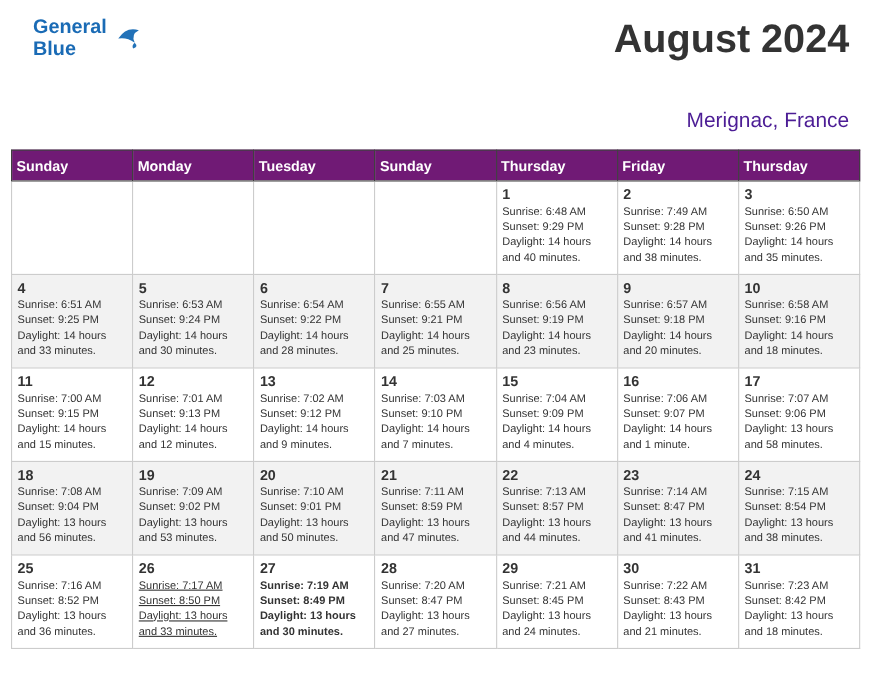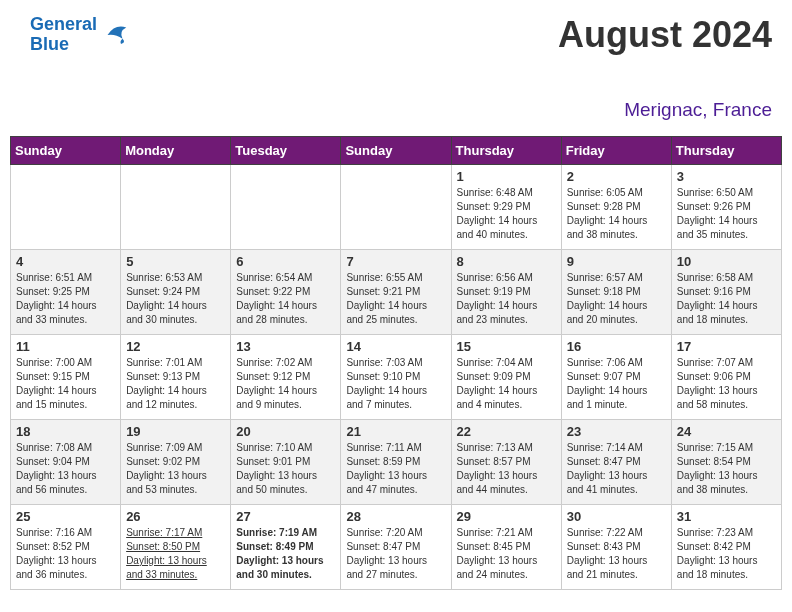--- a/index.html
+++ b/index.html
@@ -136,21 +136,21 @@
         <td class="empty-cell"></td>
         <td>
           <div class="day-number">1</div>
           <div class="day-info" style="white-space: pre-line;">Sunrise: 6:48 AM
 Sunset: 9:29 PM
 Daylight: 14 hours
 and 40 minutes.</div>
         </td>
         <td>
           <div class="day-number">2</div>
-          <div class="day-info" style="white-space: pre-line;">Sunrise: 6:05 AM
+          <div class="day-info" style="white-space: pre-line;">Sunrise: 7:49 AM
 Sunset: 9:28 PM
 Daylight: 14 hours
 and 38 minutes.</div>
         </td>
         <td>
           <div class="day-number">3</div>
           <div class="day-info" style="white-space: pre-line;">Sunrise: 6:50 AM
 Sunset: 9:26 PM
 Daylight: 14 hours
 and 35 minutes.</div>

